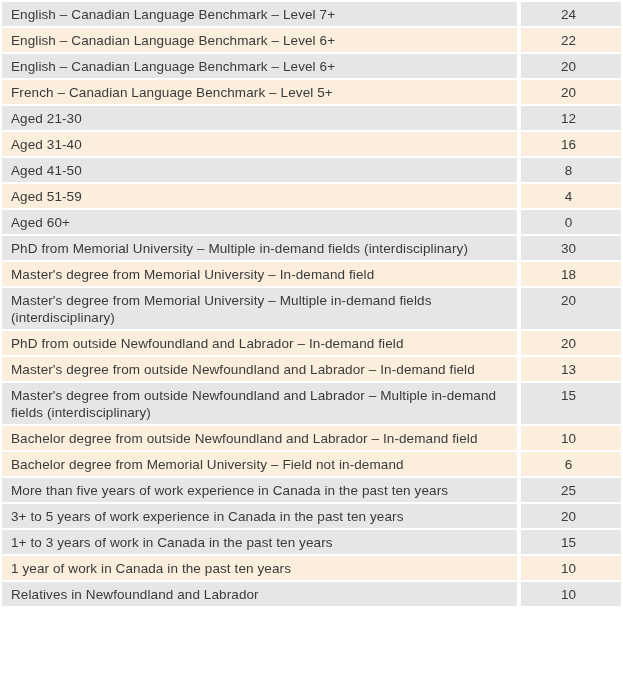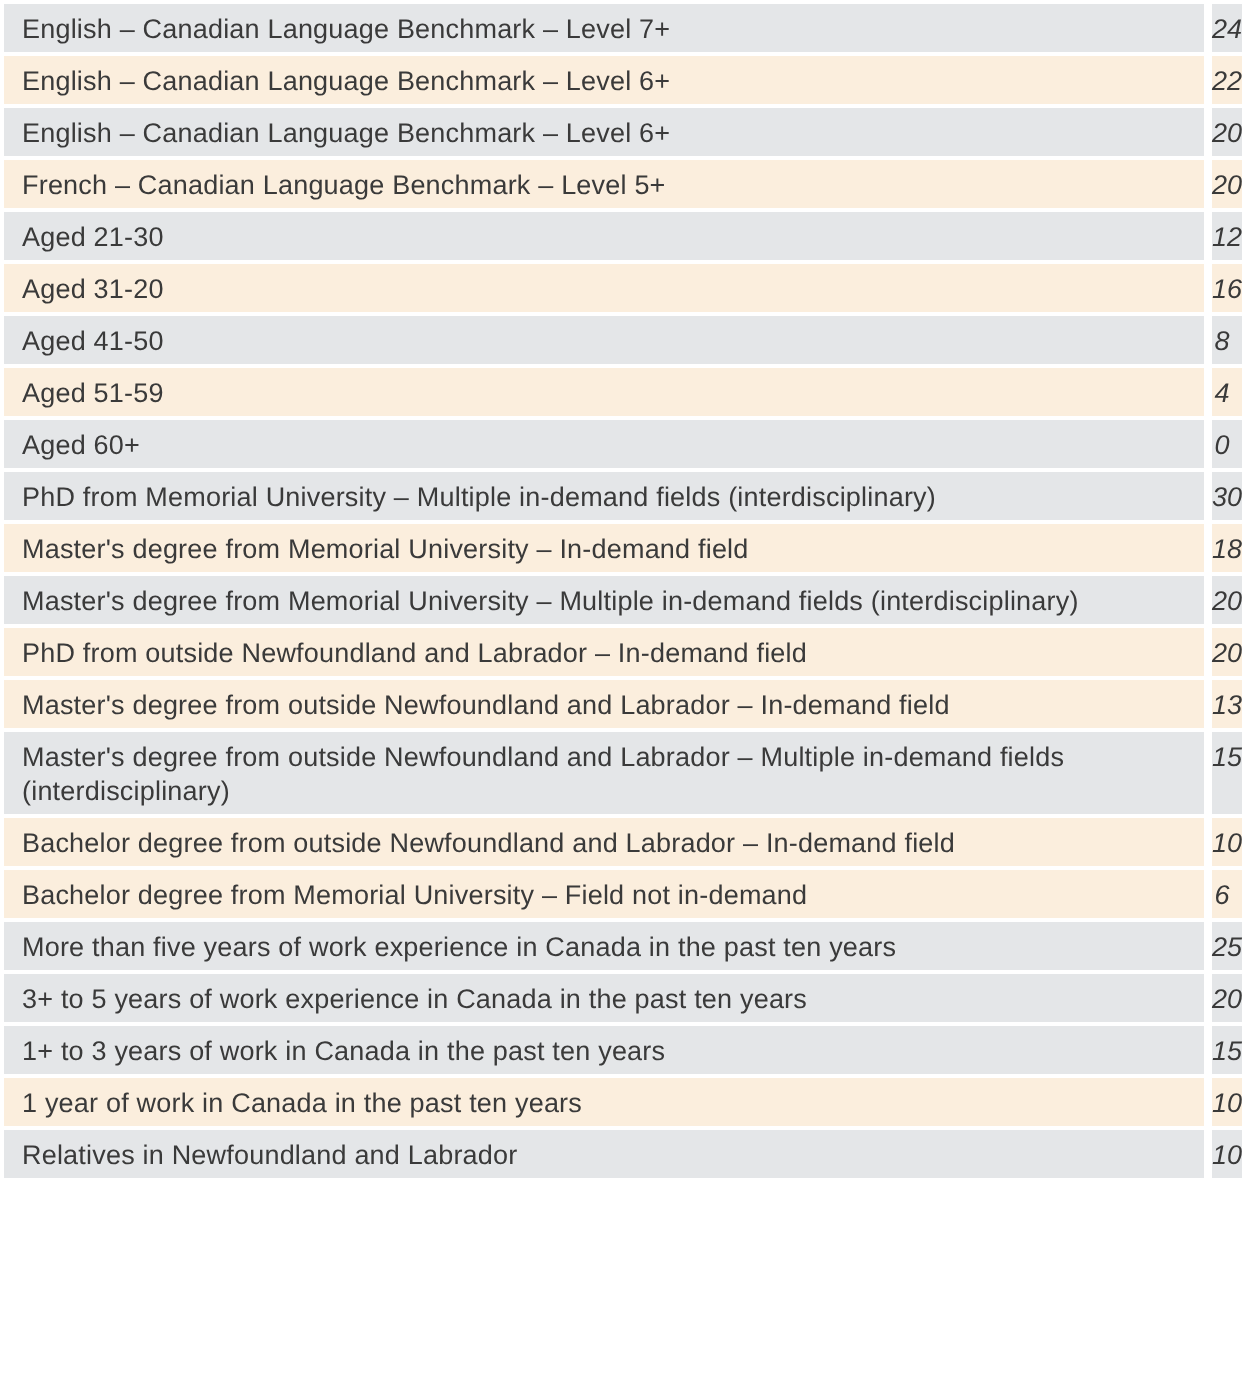--- a/index.html
+++ b/index.html
@@ -23,30 +23,29 @@
     table-layout: fixed;
   }
   table.points-table td {
     font-size: 13.5px;
     line-height: 17px;
     color: var(--text-color, #3a3a3a);
     vertical-align: top;
     border-bottom: 2px solid #ffffff;
   }
   td.criterion {
-    width: 604px;
+    width: 519px;
     padding: 4px 10px 3px 9px;
     border-right: 4px solid #ffffff;
     box-sizing: border-box;
     letter-spacing: 0.1px;
   }
   td.points {
     text-align: center;
     padding: 4px 5px 3px 0;
-    font-style: italic;
   }
   tr.gray td  { background: var(--row-gray, #e4e6e8); }
   tr.peach td { background: var(--row-peach, #fbeedd); }
 </style>
 </head>
 <body>
 
 <div class="page">
   <table class="points-table">
     <tbody>
@@ -64,21 +63,21 @@
         </tr>
         <tr class="peach">
           <td class="criterion">French – Canadian Language Benchmark – Level 5+</td>
           <td class="points">20</td>
         </tr>
         <tr class="gray">
           <td class="criterion">Aged 21-30</td>
           <td class="points">12</td>
         </tr>
         <tr class="peach">
-          <td class="criterion">Aged 31-20</td>
+          <td class="criterion">Aged 31-40</td>
           <td class="points">16</td>
         </tr>
         <tr class="gray">
           <td class="criterion">Aged 41-50</td>
           <td class="points">8</td>
         </tr>
         <tr class="peach">
           <td class="criterion">Aged 51-59</td>
           <td class="points">4</td>
         </tr>

